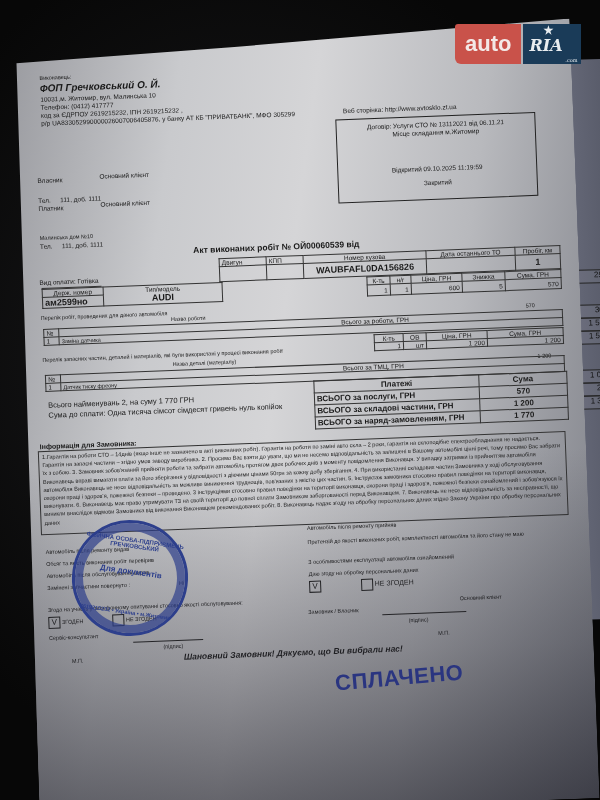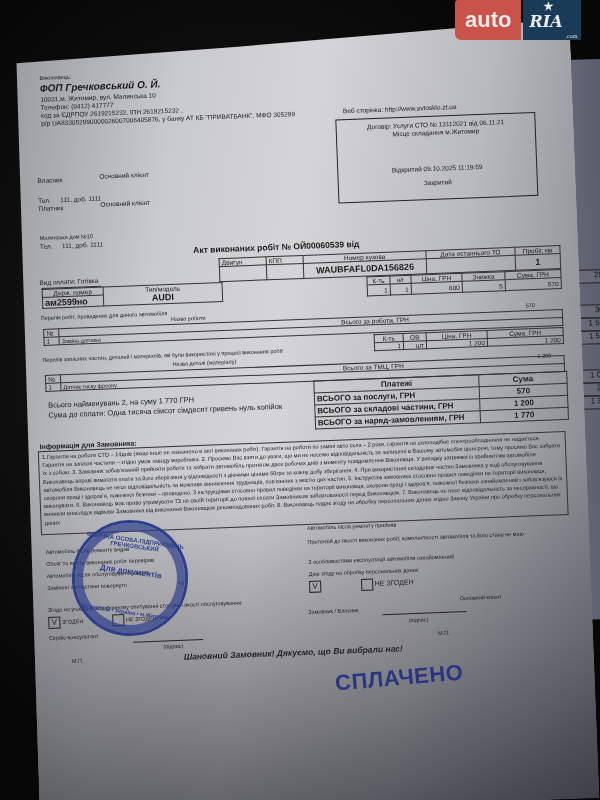--- a/index.html
+++ b/index.html
@@ -54,21 +54,21 @@
       border: 3px solid #2d3f8c; box-shadow: inset 0 0 0 6px transparent, inset 0 0 0 8px rgba(45,63,140,0.7);
       color: #2d3f8c; transform: rotate(8deg);
     }
     .stamp .ring-text { position: absolute; left: 0; right: 0; top: 14px; text-align: center; font-size: 6px; font-weight: bold; }
     .stamp .center-text { position: absolute; left: 0; right: 0; top: 44px; text-align: center; font-size: 8px; font-weight: bold; line-height: 10px; }
     .stamp .bottom-text { position: absolute; left: 0; right: 0; top: 86px; text-align: center; font-size: 5.5px; font-weight: bold; }
     .paid-stamp {
       position: absolute; left: 335px; top: 665px; font-size: 22px; font-weight: bold;
       color: #2a3580; transform: rotate(-5deg); letter-spacing: 0.5px;
     }
-    .logo { position: absolute; left: 455px; top: 0; height: 40px; display: flex; }
+    .logo { position: absolute; left: 455px; top: 24px; height: 40px; display: flex; }
     .logo-auto {
       background: #c9524a; color: #f3e9e7; font-size: 22px; font-weight: bold;
       padding: 0 10px; line-height: 40px; border-radius: 3px 0 0 6px;
     }
     .logo-ria {
       background: #1a3b58; color: #e9edf0; width: 58px; position: relative; margin-left: 2px;
       font-family: "DejaVu Serif", serif; font-weight: bold;
     }
     .logo-ria .ria { position: absolute; left: 6px; top: 12px; font-size: 16px; font-style: italic; }
     .logo-ria .star { position: absolute; left: 20px; top: 0px; font-size: 11px; }

